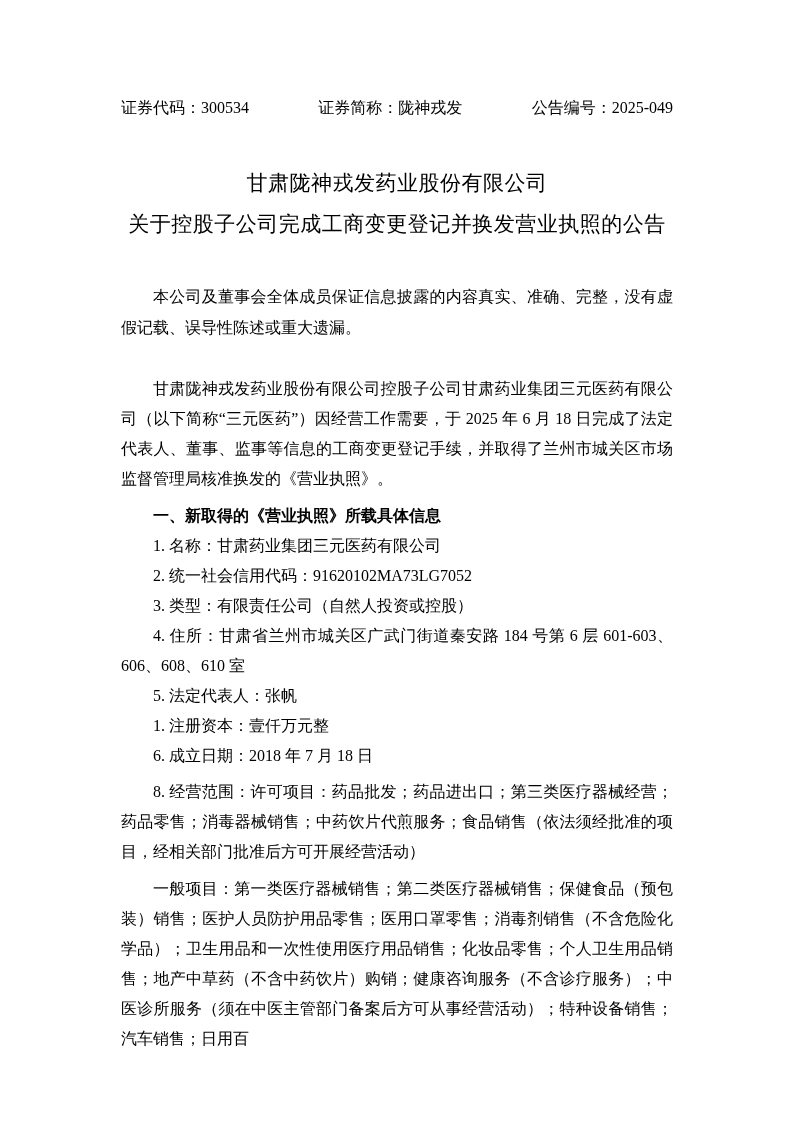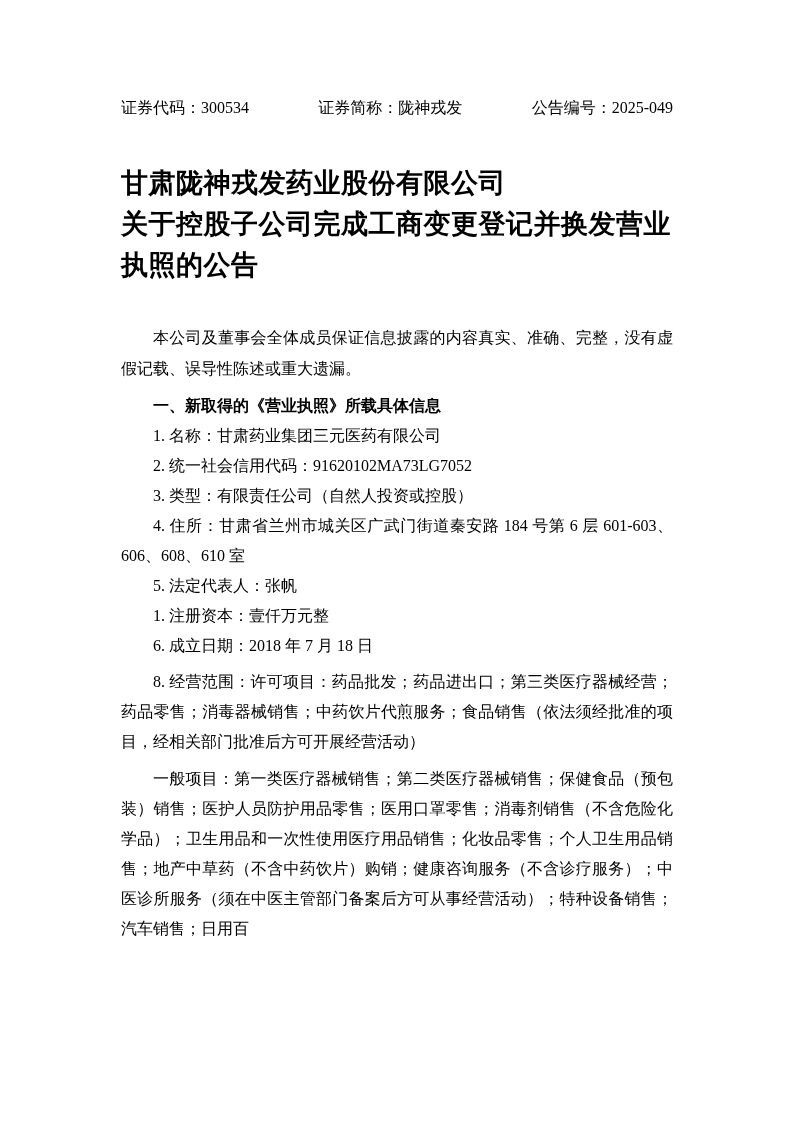--- a/index.html
+++ b/index.html
@@ -25,22 +25,23 @@
     justify-content: space-between;
     align-items: baseline;
     font-size: 16px;
     line-height: 21px;
     margin-bottom: 45px;
     white-space: nowrap;
   }
   .doc-title,
   .doc-subtitle {
     margin: 0;
-    font-size: 27px;
-    font-weight: bold;
+    font-size: 21px;
+    font-weight: normal;
+    text-align: center;
     line-height: 41px;
     letter-spacing: 0.5px;
   }
   p.para {
     margin: 0;
     line-height: 30px;
     text-indent: 2em;
     text-align: justify;
   }
   p.disclaimer {
@@ -75,20 +76,21 @@
     <span>证券代码：300534</span>
     <span>证券简称：陇神戎发</span>
     <span>公告编号：2025-049</span>
   </div>
 
   <h1 class="doc-title">甘肃陇神戎发药业股份有限公司</h1>
   <h2 class="doc-subtitle">关于控股子公司完成工商变更登记并换发营业执照的公告</h2>
 
   <p class="disclaimer">本公司及董事会全体成员保证信息披露的内容真实、准确、完整，没有虚假记载、误导性陈述或重大遗漏。</p>
 
+  <p class="para intro">甘肃陇神戎发药业股份有限公司控股子公司甘肃药业集团三元医药有限公司（以下简称“三元医药”）因经营工作需要，于 2025 年 6 月 18 日完成了法定代表人、董事、监事等信息的工商变更登记手续，并取得了兰州市城关区市场监督管理局核准换发的《营业执照》。</p>
 
   <p class="section-heading">一、新取得的《营业执照》所载具体信息</p>
 
   <p class="para">1. 名称：甘肃药业集团三元医药有限公司</p>
   <p class="para">2. 统一社会信用代码：91620102MA73LG7052</p>
   <p class="para">3. 类型：有限责任公司（自然人投资或控股）</p>
   <p class="para">4. 住所：甘肃省兰州市城关区广武门街道秦安路 184 号第 6 层 601-603、606、608、610 室</p>
   <p class="para">5. 法定代表人：张帆</p>
   <p class="para">1. 注册资本：壹仟万元整</p>
   <p class="para">6. 成立日期：2018 年 7 月 18 日</p>

